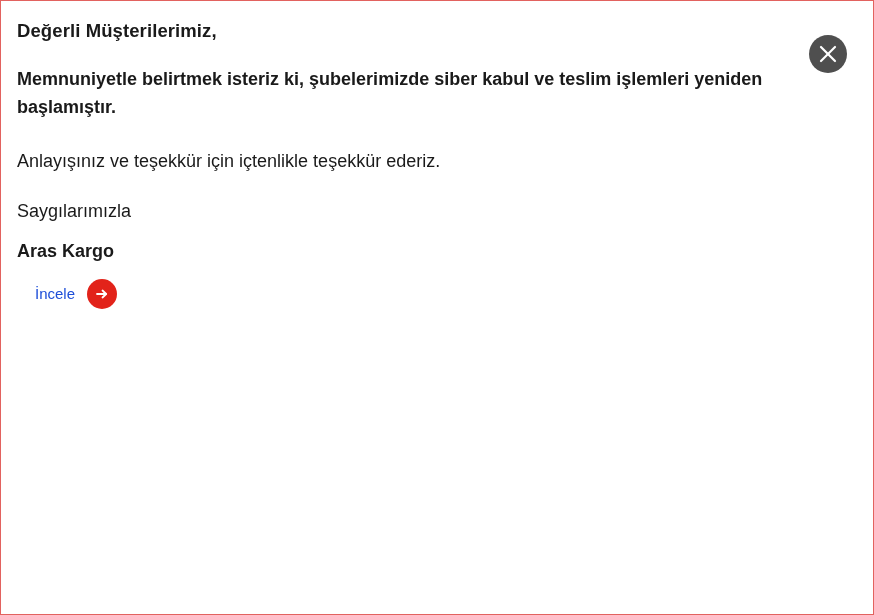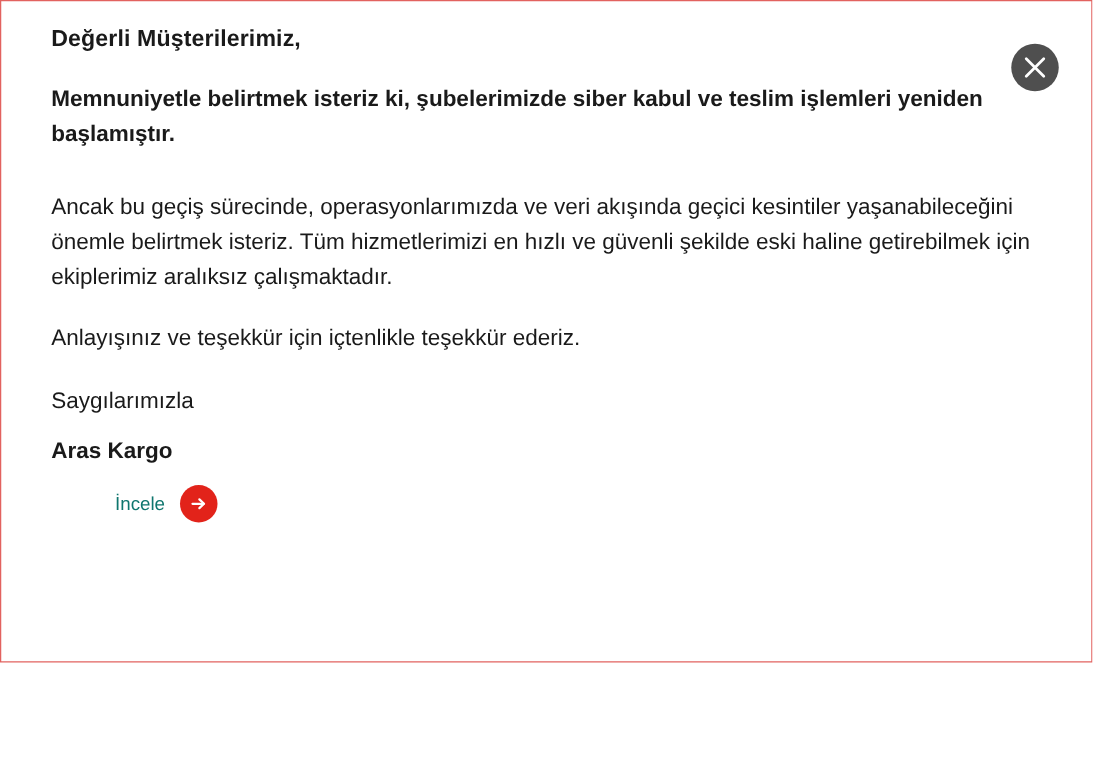--- a/index.html
+++ b/index.html
@@ -11,24 +11,24 @@
     width: 874px;
     height: 615px;
     font-family: "Liberation Sans", sans-serif;
     color: #1a1a1a;
     overflow: hidden;
   }
   .notice-modal {
     position: relative;
     box-sizing: border-box;
     width: 874px;
-    height: 530px;
+    height: 615px;
     border: 1px solid #e2625f;
     background: #ffffff;
-    padding: 18px 26px 10px 40px;
+    padding: 18px 26px 10px 16px;
   }
   .close-button {
     position: absolute;
     top: 34px;
     right: 26px;
     width: 38px;
     height: 38px;
     border-radius: 50%;
     background: #4f4f4f;
     border: none;
@@ -74,22 +74,21 @@
   }
   .cta-row {
     display: flex;
     align-items: center;
     gap: 12px;
     margin-top: 14px;
     padding-left: 18px;
   }
   .cta-label {
     font-size: 15px;
-    color: #0f766e;
-    margin-left: 33px;
+    color: #1d4ed8;
   }
   .cta-arrow {
     width: 30px;
     height: 30px;
     border-radius: 50%;
     background: #e2231a;
     border: none;
     padding: 0;
     cursor: pointer;
     display: flex;
@@ -110,21 +109,20 @@
         <line x1="18" y1="4" x2="4" y2="18" stroke="#ffffff" stroke-width="2.2" stroke-linecap="round"></line>
       </svg>
     </span>
   </button>
 
   <h1 class="heading">Değerli Müşterilerimiz,</h1>
 
 
   <p class="para bold">Memnuniyetle belirtmek isteriz ki, şubelerimizde siber kabul ve teslim işlemleri yeniden başlamıştır.</p>
 
-  <p class="para spaced-top">Ancak bu geçiş sürecinde, operasyonlarımızda ve veri akışında geçici kesintiler yaşanabileceğini önemle belirtmek isteriz. Tüm hizmetlerimizi en hızlı ve güvenli şekilde eski haline getirebilmek için ekiplerimiz aralıksız çalışmaktadır.</p>
 
   <p class="para">Anlayışınız ve teşekkür için içtenlikle teşekkür ederiz.</p>
 
   <div class="signoff">
     <span>Saygılarımızla</span>
     <span class="company">Aras Kargo</span>
   </div>
 
   <div class="cta-row">
     <span class="cta-label">İncele</span>

